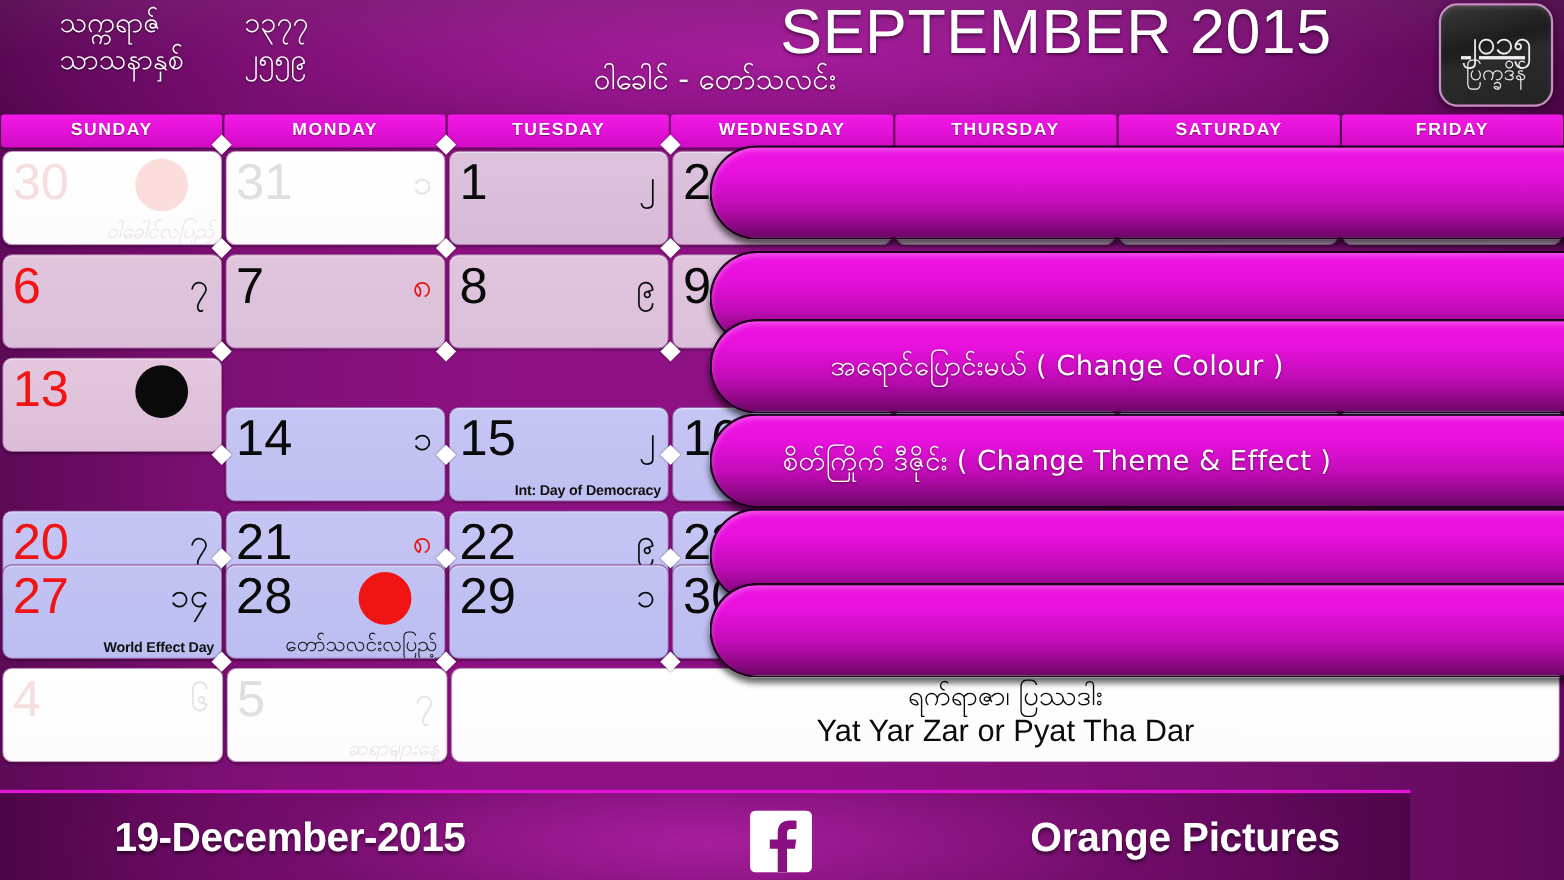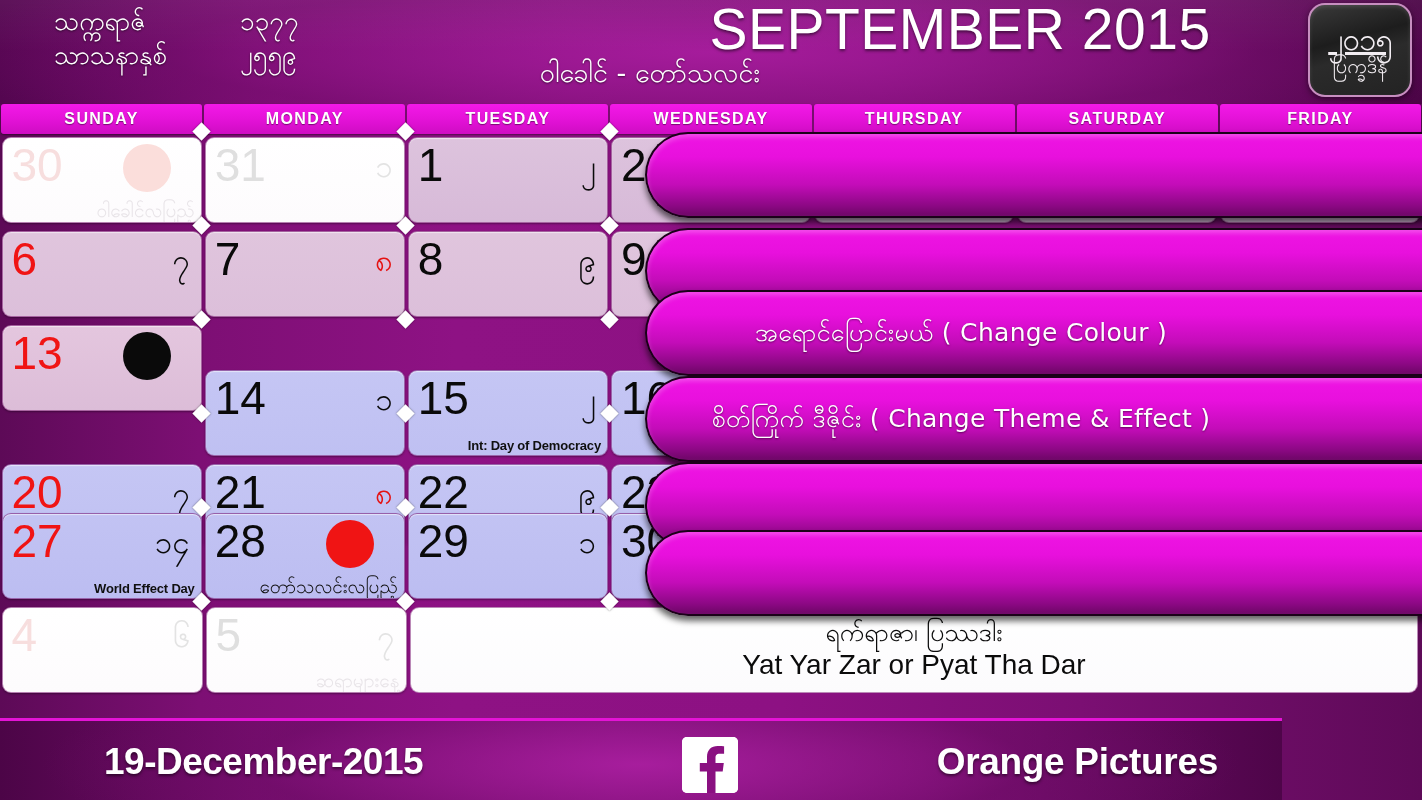--- a/index.html
+++ b/index.html
@@ -25,21 +25,21 @@
   .hdr-sheen{
     position:absolute; left:0; top:0; width:100%; height:52px;
     background:linear-gradient(180deg, rgba(255,255,255,.055), rgba(255,255,255,0));
   }
   .my-year{
     position:absolute; left:54px; top:4px; width:300px;
     color:#fff; font-size:26px; line-height:34px; text-align:left;
     text-shadow:0 1px 2px rgba(0,0,0,.55);
     font-family:"DejaVu Sans", sans-serif;
   }
-  .my-year .r{ display:flex; gap:34px; }
+  .my-year .r{ display:flex; gap:16px; }
   .my-year .lab{ width:152px; }
   .my-title{
     position:absolute; left:620px; top:-2px; width:680px; text-align:center;
     color:#fff; font-size:57px; font-weight:400; letter-spacing:.5px; line-height:62px;
     text-shadow:0 2px 3px rgba(0,0,0,.5);
   }
   .my-sub{
     position:absolute; left:330px; top:56px; width:640px; text-align:center;
     color:#fff; font-size:27px; line-height:34px;
     font-family:"DejaVu Sans", sans-serif;
@@ -108,21 +108,21 @@
   .t-blue1  { background:linear-gradient(180deg,#c5c6f4 0%,#bfc0f2 100%);margin-top:48px; }
   .t-blue2  { background:linear-gradient(180deg,#c2c3f3 0%,#bcbdf1 100%); }
 
   .num-red{ color:#f01414; }
   .num-blk{ color:#0a0a0a; }
   .num-fadered{ color:#f7dede; }
   .num-fadegray{ color:#dfdfdf; }
   .mm-blk{ color:#0a0a0a; }
   .mm-red{ color:#e51212; }
   .mm-fade{ color:#e3e3e3; }
-  .ev-fade{ color:#e8e4e8 !important; }
+  .ev-fade{ color:#e8e4e8 !important;font-style:italic; }
 
   
   .joint{
     position:absolute; width:13px; height:13px; background:#ffffff;
     transform:rotate(45deg); box-shadow:0 0 2px rgba(0,0,0,.5);
   }
 
   
   .note{
     position:absolute; left:410px; top:3px; width:1008px; height:86px;

